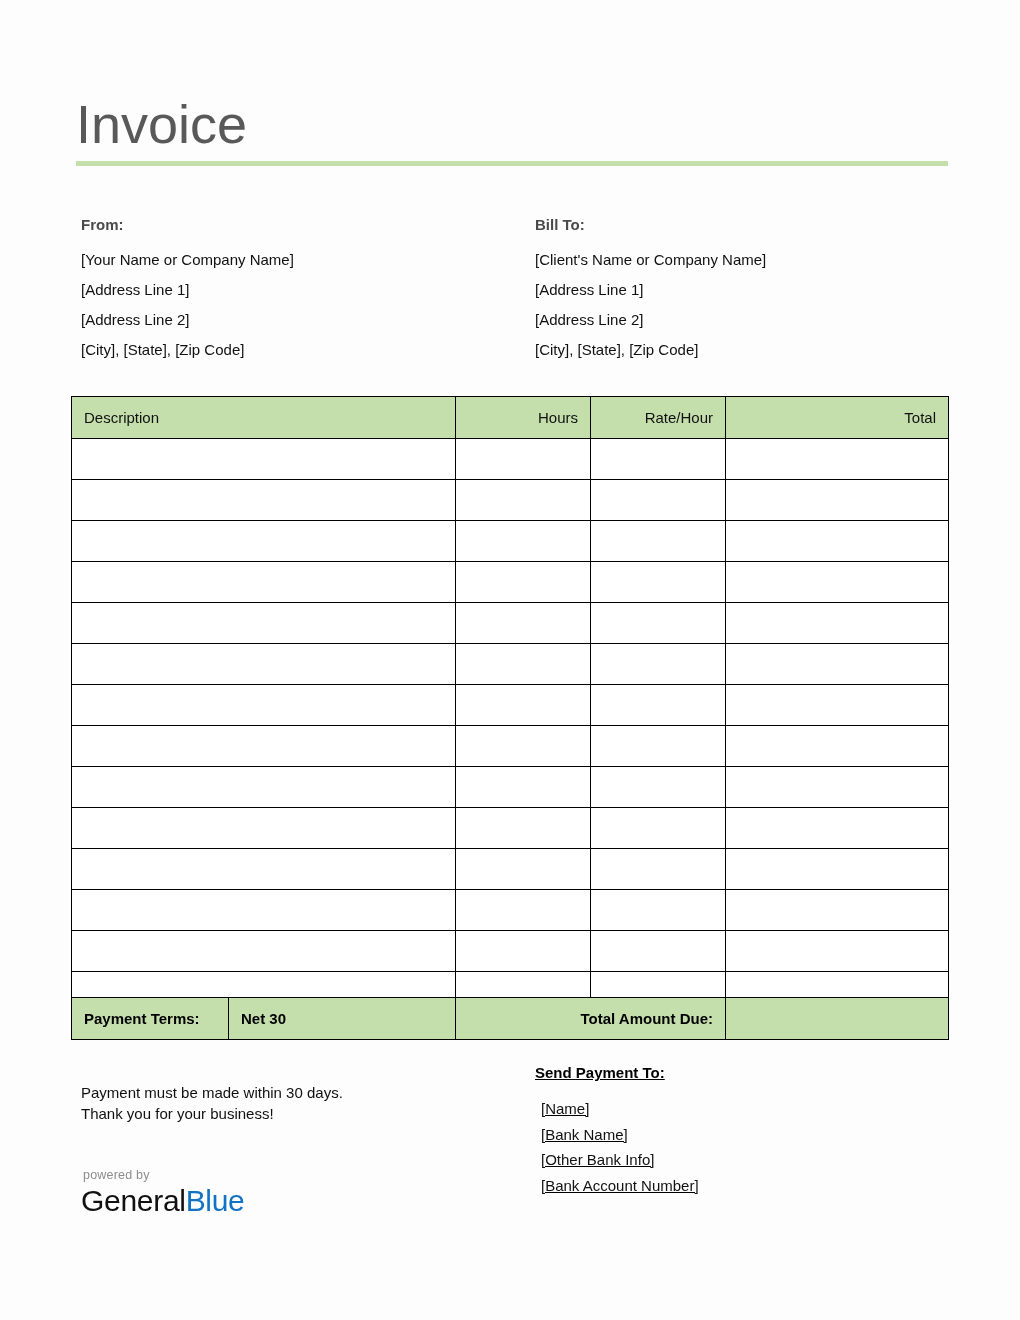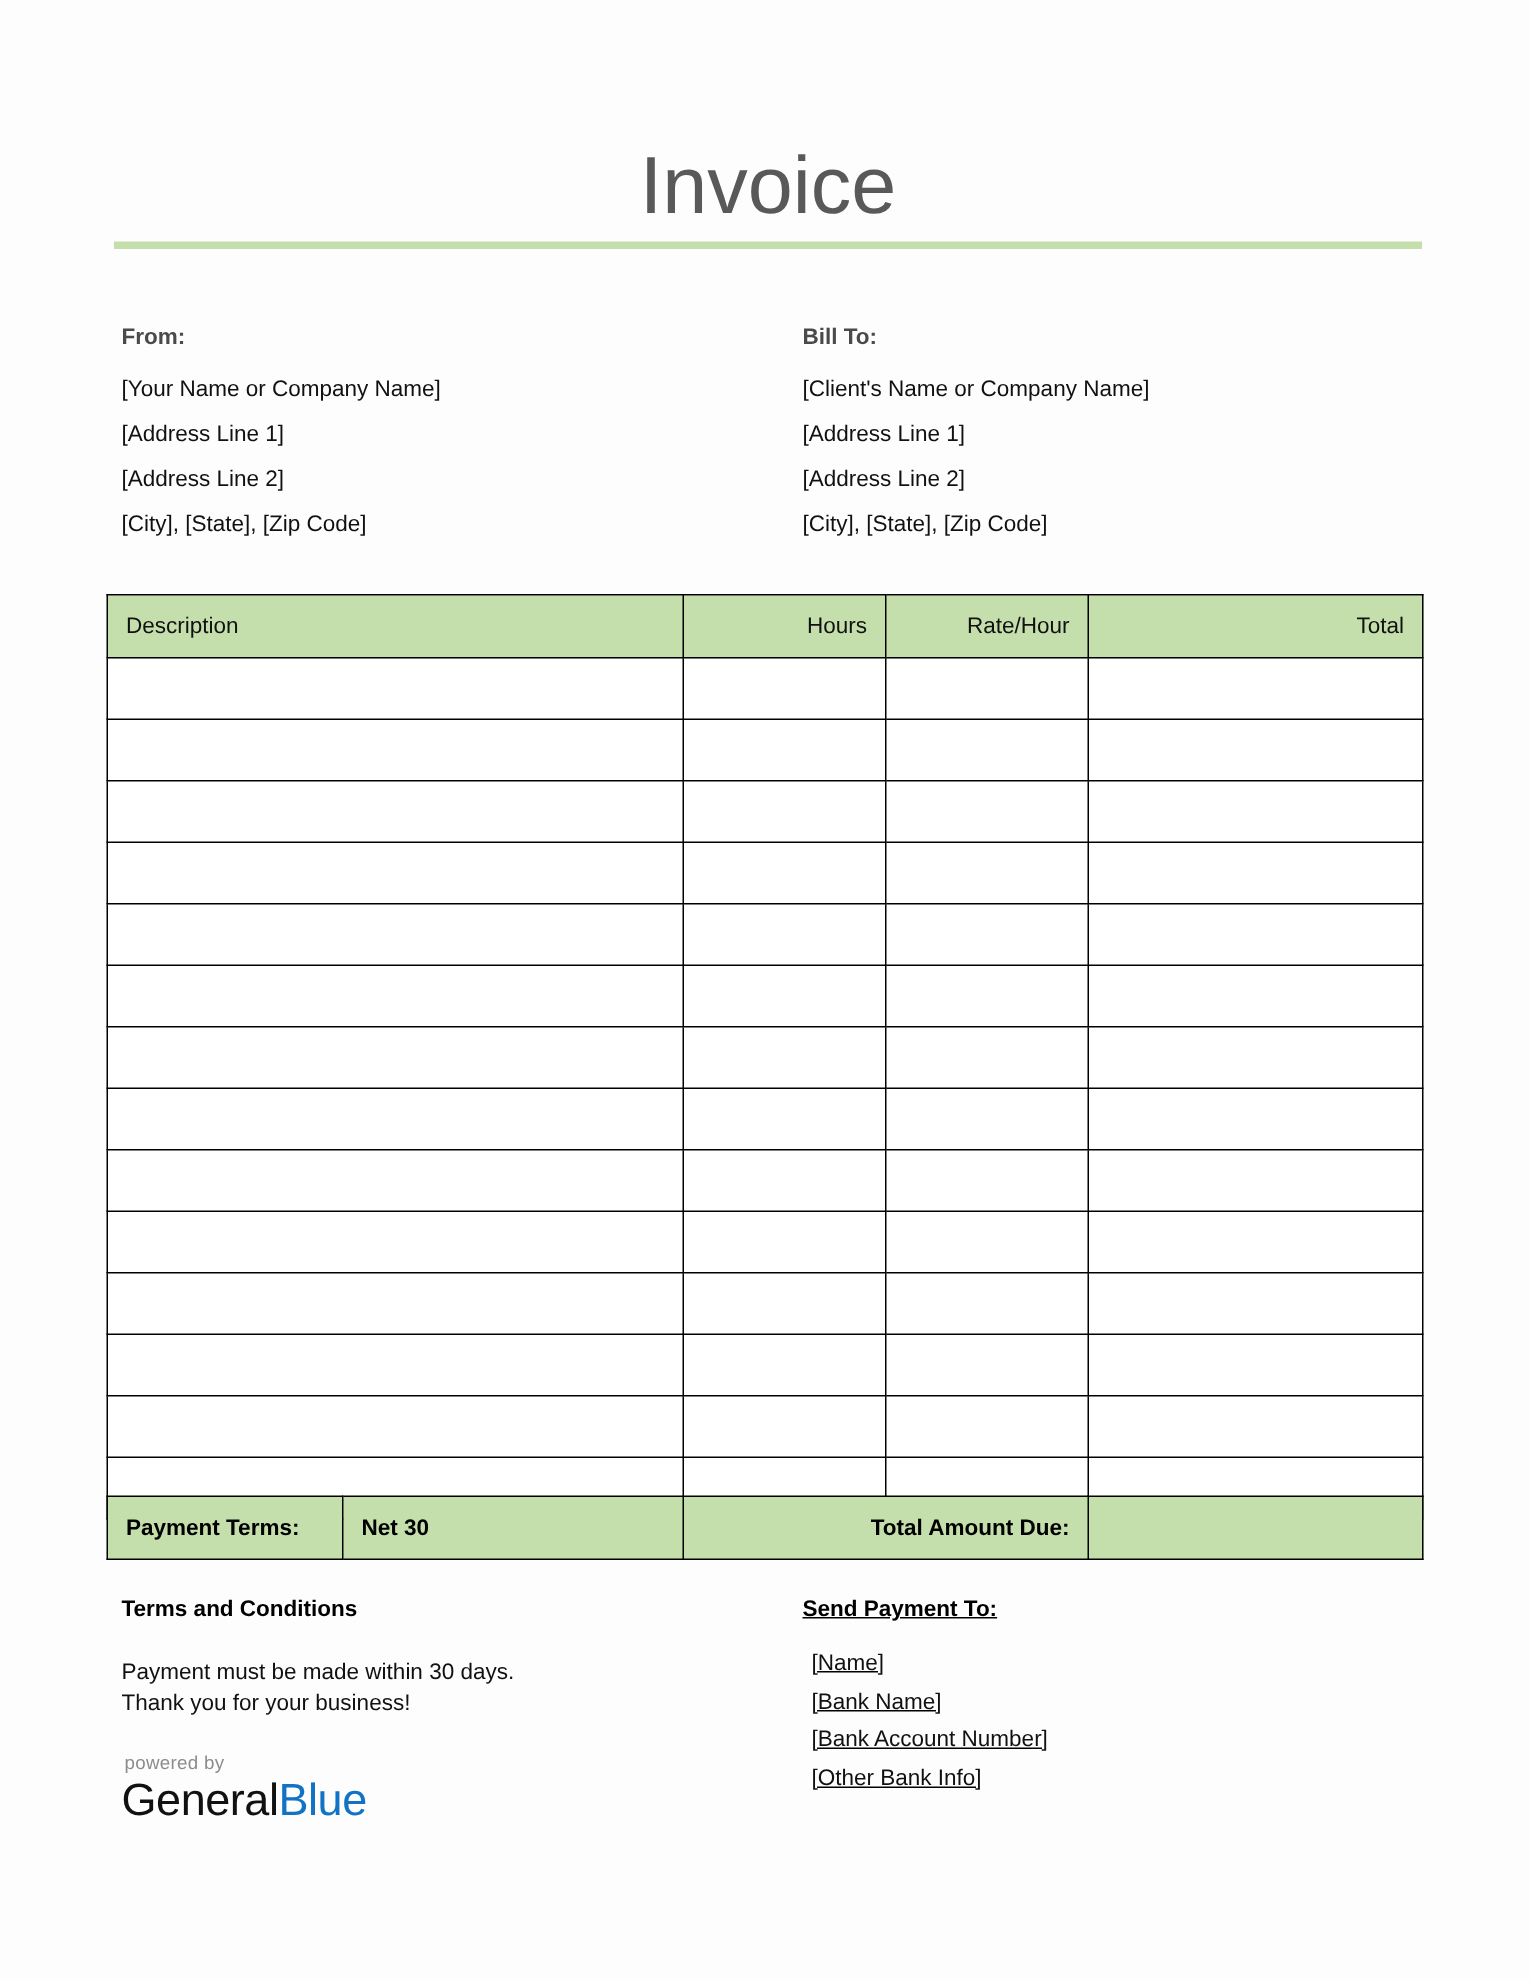--- a/index.html
+++ b/index.html
@@ -23,21 +23,21 @@
   }
 
   
   .header {
     position: absolute;
     left: 76px;
     top: 92px;
     width: 872px;
     display: flex;
     align-items: flex-start;
-    justify-content: center;
+    justify-content: flex-start;
   }
   .invoice-title {
     font-size: 54px;
     line-height: 60px;
     font-weight: 400;
     color: #595959;
     letter-spacing: 0px;
     margin: 0;
     padding-top: 2px;
   }
@@ -333,35 +333,34 @@
       <td class="terms-value">Net 30</td>
       <td class="due-label">Total Amount Due:</td>
       <td class="due-value"></td>
     </tr>
   </tbody>
     </table>
 
   <div class="bottom">
     <div class="bottom-col">
       <div class="pad-left">
-        <div class="bottom-heading">Terms and Conditions</div>
         <div class="terms-body">
           <div>Payment must be made within 30 days.</div>
           <div>Thank you for your business!</div>
         </div>
       </div>
     </div>
     <div class="bottom-col">
       <div class="pad-right">
         <div class="bottom-heading">Send Payment To:</div>
         <div class="bank-list">
           <div class="bank-line">[Name]</div>
           <div class="bank-line">[Bank Name]</div>
+          <div class="bank-line">[Other Bank Info]</div>
           <div class="bank-line">[Bank Account Number]</div>
-          <div class="bank-line">[Other Bank Info]</div>
         </div>
       </div>
     </div>
   </div>
 
   <div class="logo">
     <div class="logo-powered">powered by</div>
     <div class="logo-word"><span class="logo-general">General</span><span class="logo-blue">Blue</span></div>
   </div>
 

